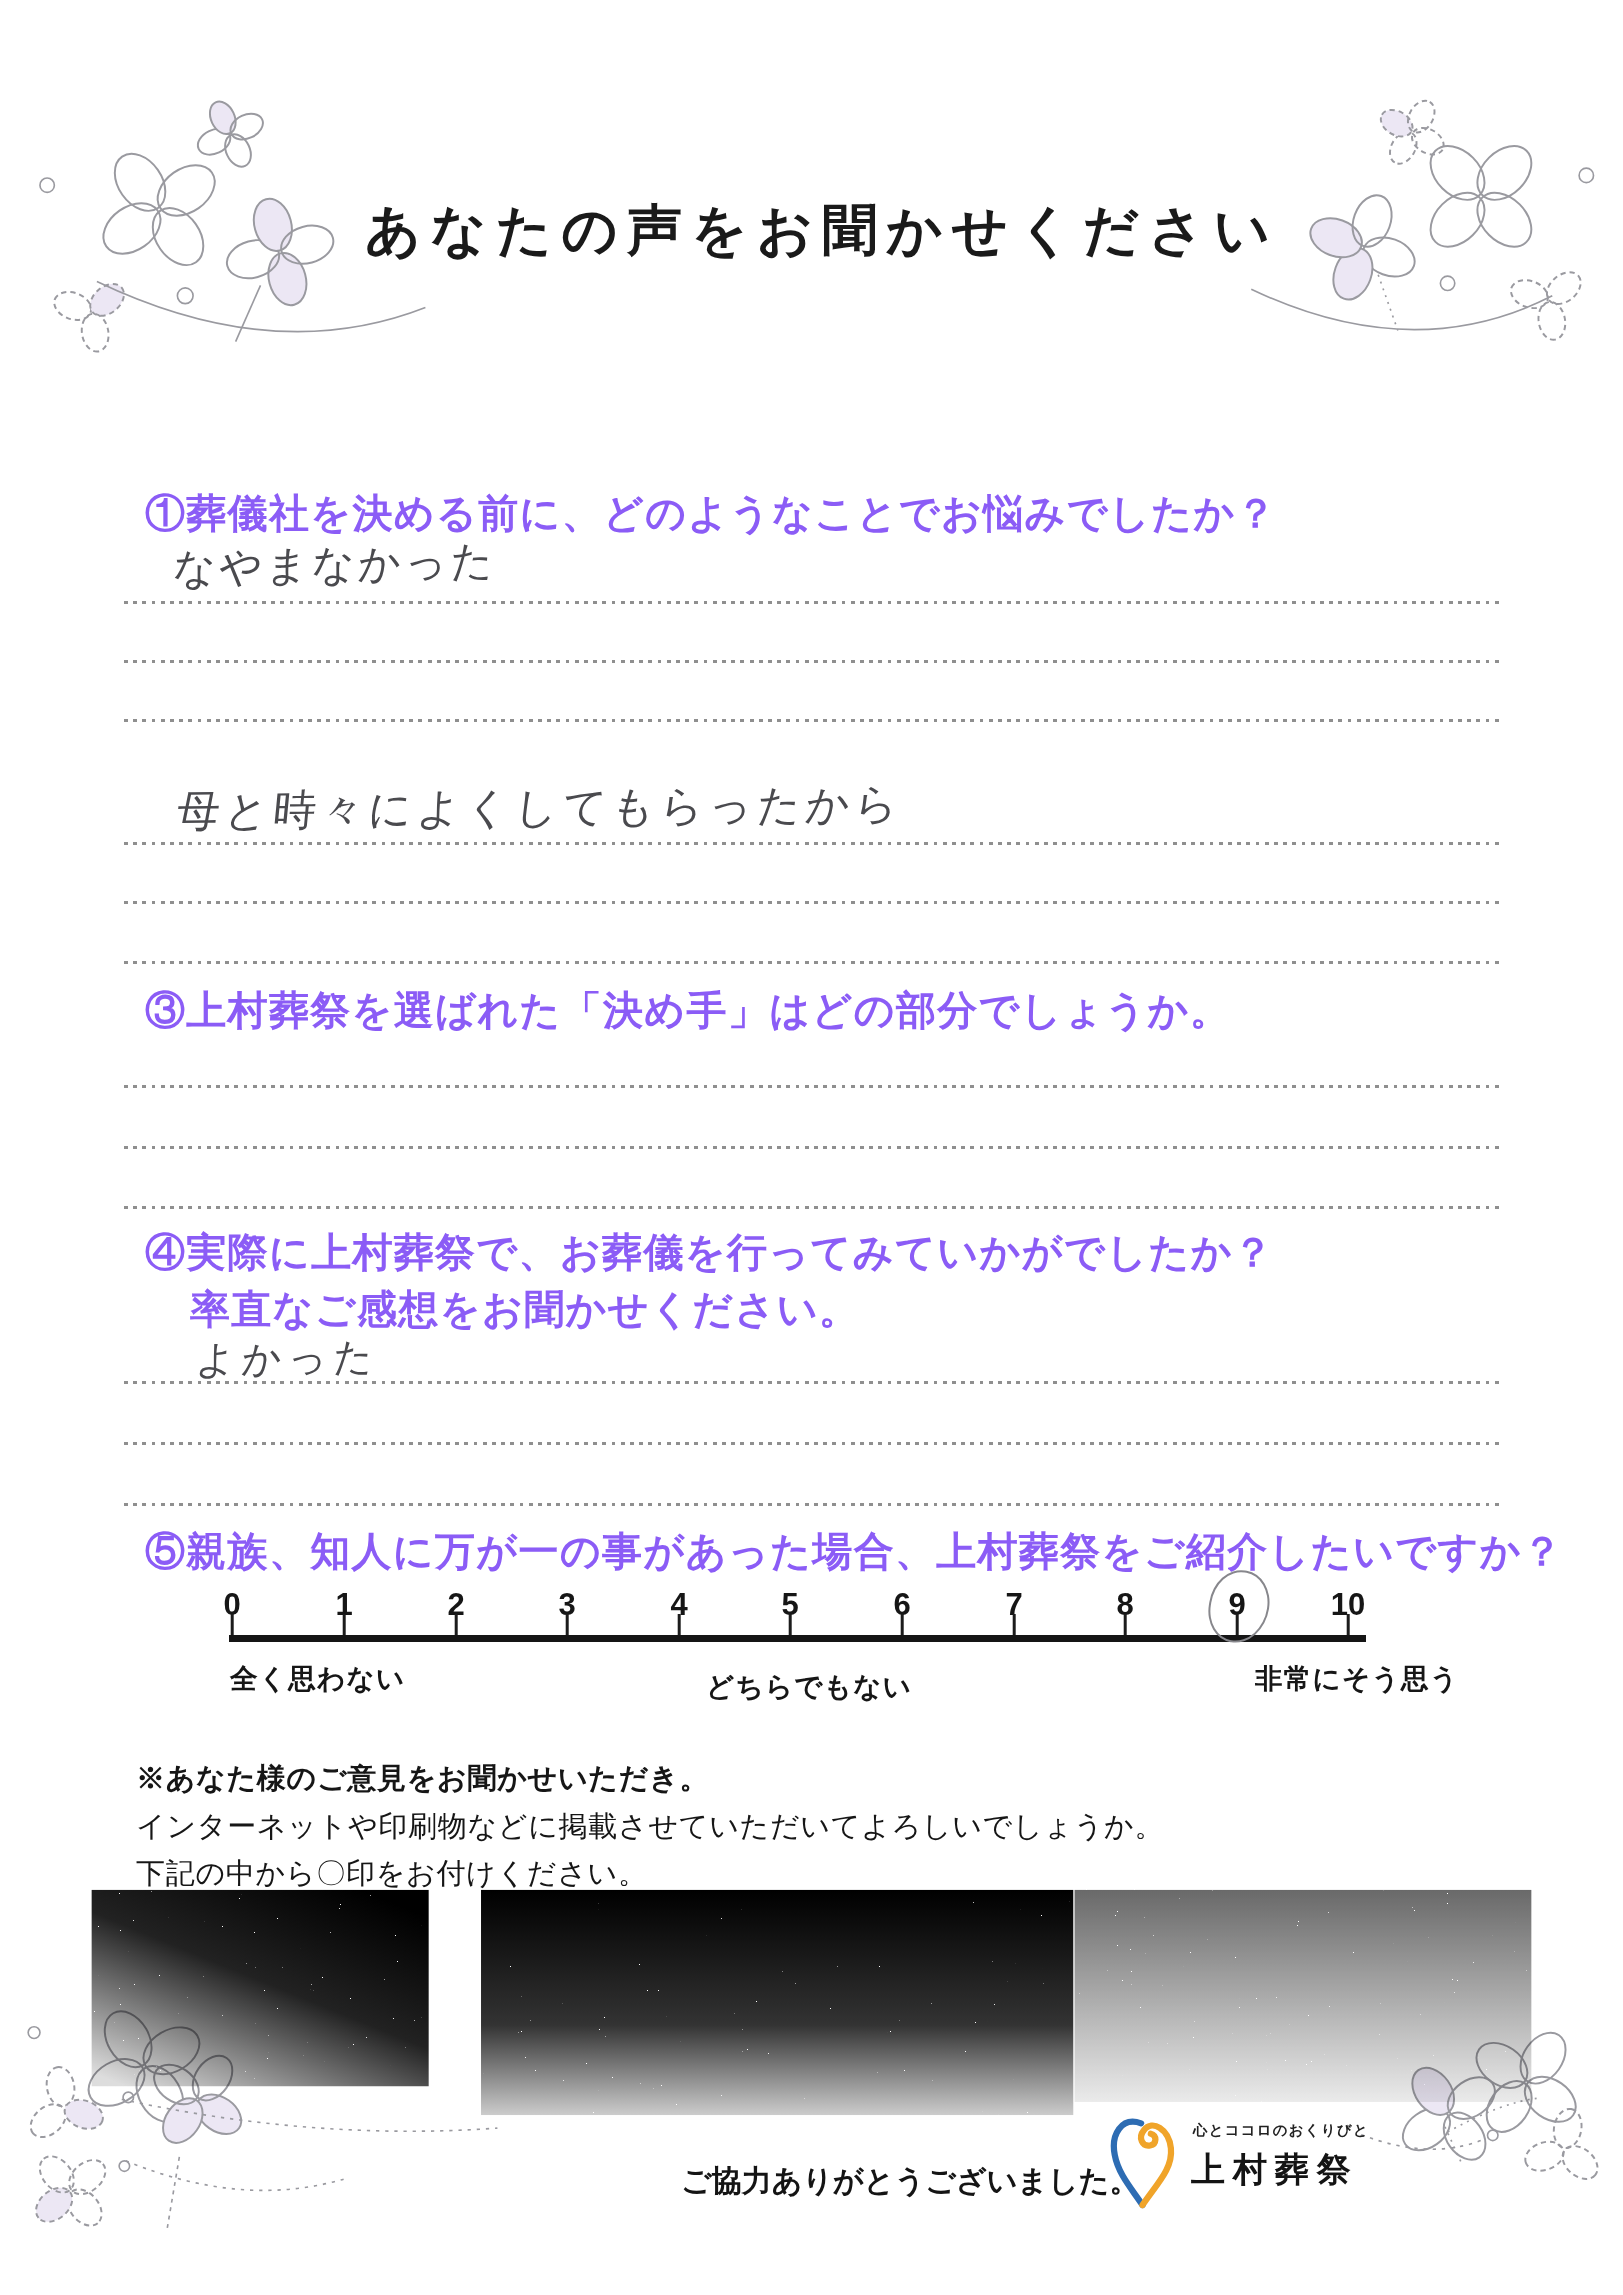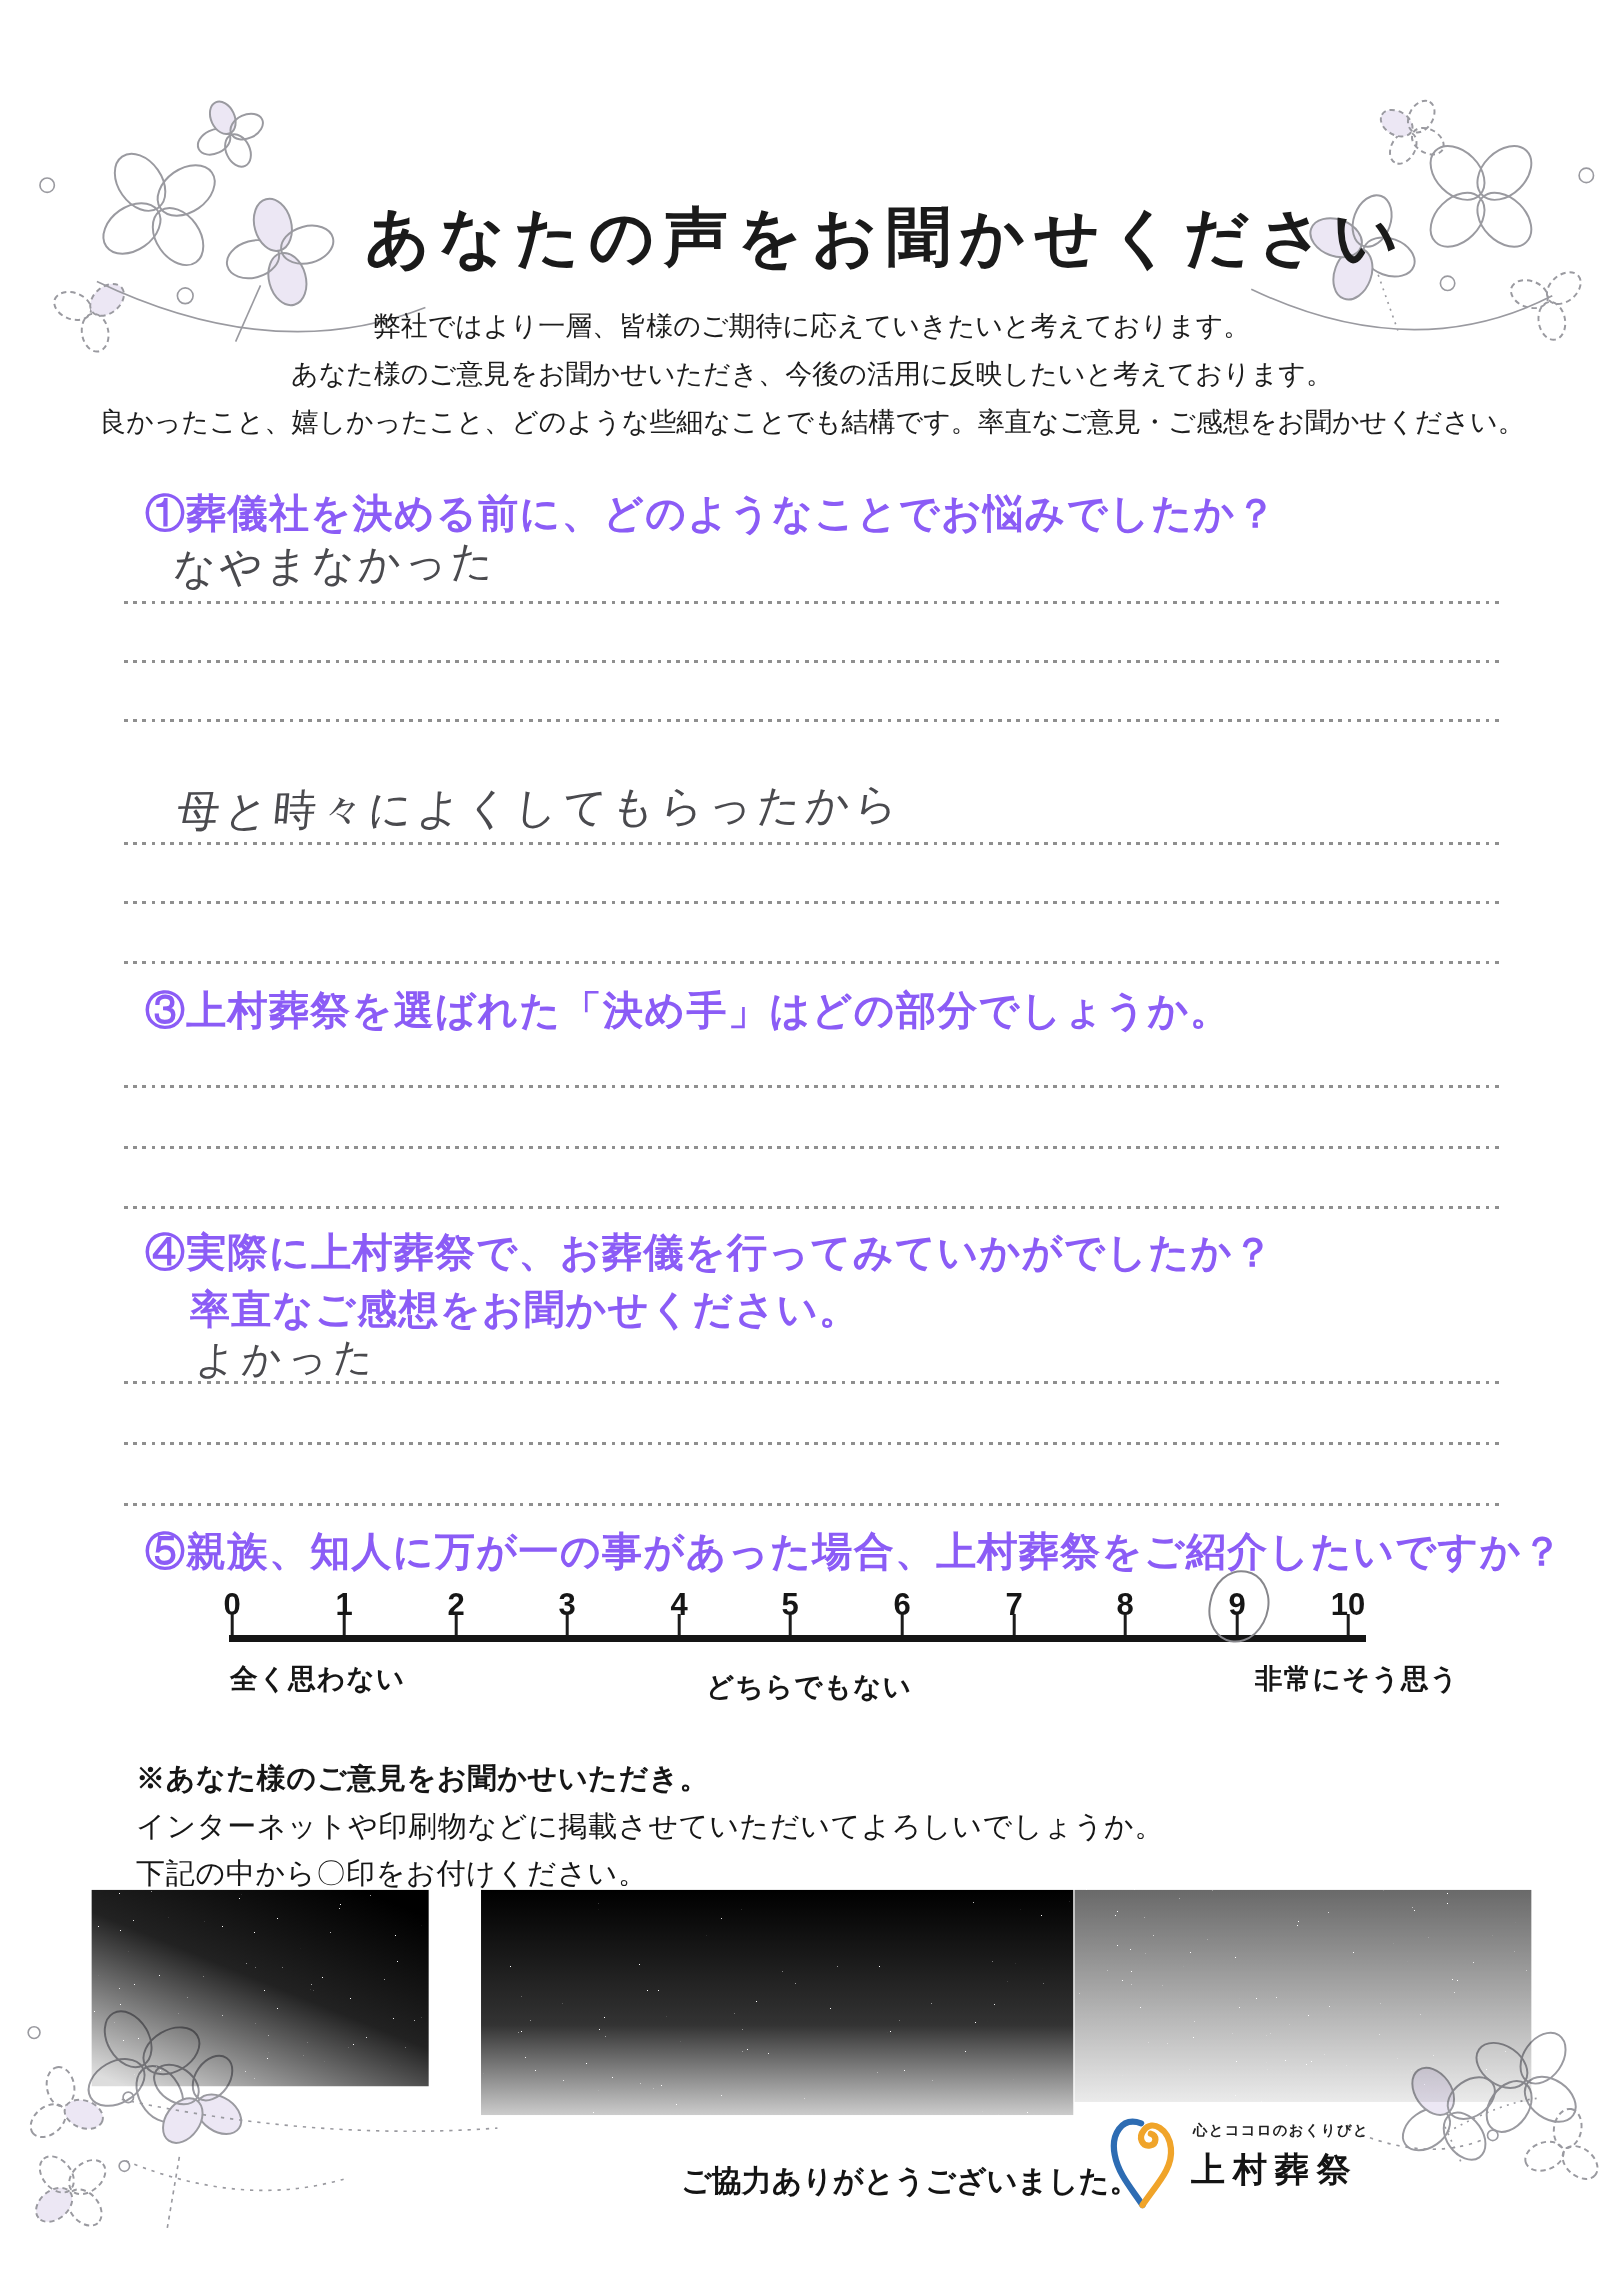--- a/index.html
+++ b/index.html
@@ -1,21 +1,21 @@
 <!DOCTYPE html>
 <html style="font-size:10.5px"><head>
 <meta charset="utf-8">
 <style>
   html,body{margin:0;padding:0;background:#ffffff;}
   .page{position:relative;width:1623px;height:2295px;background:#ffffff;overflow:hidden;
         font-family:"Liberation Sans",sans-serif;}
   #underlay{position:absolute;left:0;top:0;z-index:0;}
   .abs{position:absolute;white-space:nowrap;z-index:1;}
   .title{left:365px;top:194px;font-family:"Liberation Serif",serif;font-weight:600;
-         font-size:64px;letter-spacing:9.2px;color:#1a1a1a;}
+         font-size:55px;letter-spacing:9.2px;color:#1a1a1a;}
   .intro{left:79px;top:302px;width:1466px;text-align:center;z-index:1;position:absolute;}
   .intro-line{font-family:"Liberation Serif",serif;font-size:27px;color:#1d1d1d;
               line-height:48px;white-space:nowrap;}
   .q{font-weight:700;font-size:40px;color:#8b5cf6;letter-spacing:1.3px;}
   .hand{font-family:"Liberation Serif",serif;color:#3b3b40;opacity:.92;transform-origin:left center;}
   .answer-line{position:absolute;left:124px;width:1375px;height:2.6px;z-index:1;
       background-image:repeating-linear-gradient(90deg,#8f8f8f 0 3.9px,transparent 3.9px 9.2px);}
   .scale-number{position:absolute;transform:translateX(-50%);font-weight:700;font-size:31px;
       color:#161616;z-index:1;}
   .scale-tick{position:absolute;width:2.6px;height:23.6px;background:#1c1c1c;top:1614px;
@@ -178,25 +178,20 @@
       <circle cx="190" cy="3310" r="8"></circle>
       <circle cx="2281" cy="3263" r="8"></circle>
     </g>
 
     <rect x="140" y="2888" width="515" height="300" filter="url(#spkA)" mask="url(#mA)"></rect>
     <rect x="735" y="2888" width="905" height="344" filter="url(#spkB)" mask="url(#mB)"></rect>
     <rect x="1642" y="2888" width="698" height="324" filter="url(#spkA)" mask="url(#mC)" opacity="0.8"></rect>
   </svg>
 
   <div class="abs title">あなたの声をお聞かせください</div>
-  <div class="intro">
-    <div class="intro-line">弊社ではより一層、皆様のご期待に応えていきたいと考えております。</div>
-    <div class="intro-line">あなた様のご意見をお聞かせいただき、今後の活用に反映したいと考えております。</div>
-    <div class="intro-line">良かったこと、嬉しかったこと、どのような些細なことでも結構です。率直なご意見・ご感想をお聞かせください。</div>
-  </div>
 
   <div class="abs q" style="left:145px;top:486px;"><span>①</span><span>葬儀社を決める前に、どのようなことでお悩みでしたか？</span></div>
   <div class="abs hand" style="left:173px;top:541px;font-size:42px;letter-spacing:3.3px;transform:rotate(-1.5deg) skewX(-4deg);">なやまなかった</div>
 
   <div class="abs hand" style="left:177px;top:783px;font-size:43px;letter-spacing:4.6px;transform:rotate(-0.6deg) skewX(-6deg);">母と時々によくしてもらったから</div>
 
   <div class="abs q" style="left:145px;top:983px;"><span>③</span><span>上村葬祭を選ばれた「決め手」はどの部分でしょうか。</span></div>
 
   <div class="abs q" style="left:145px;top:1225px;"><span>④</span><span>実際に上村葬祭で、お葬儀を行ってみていかがでしたか？</span></div>
   <div class="abs q" style="left:190px;top:1282px;">率直なご感想をお聞かせください。</div>

